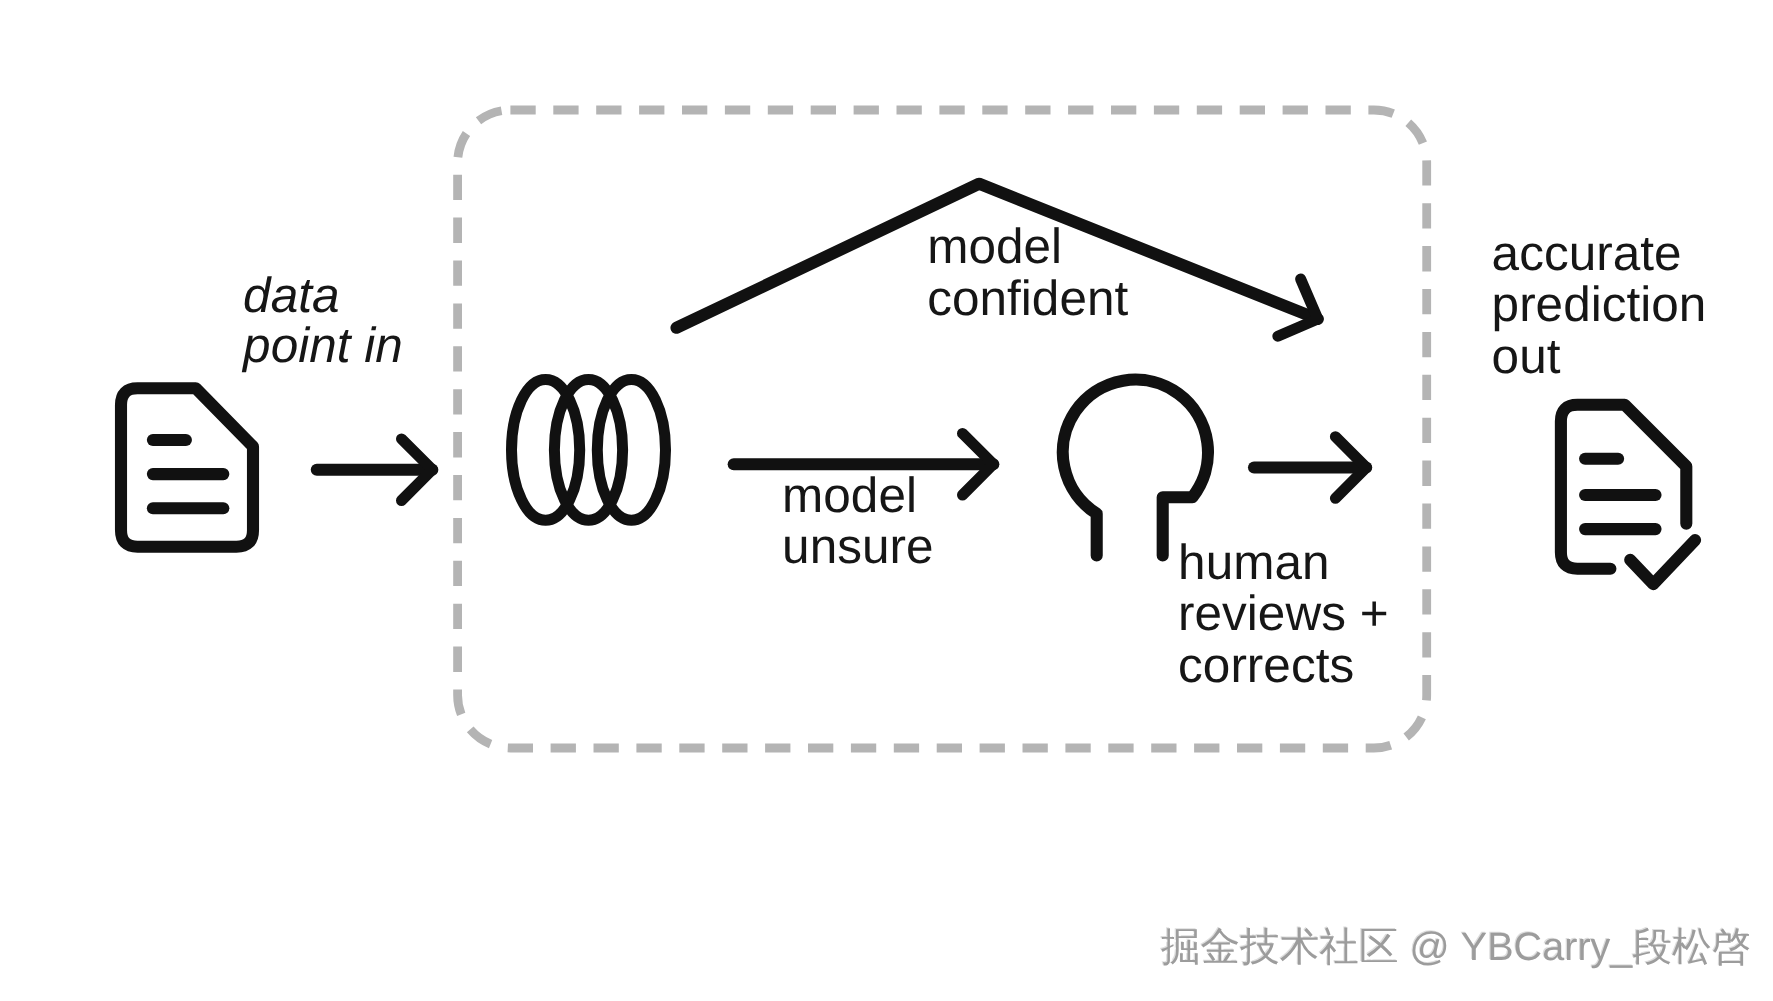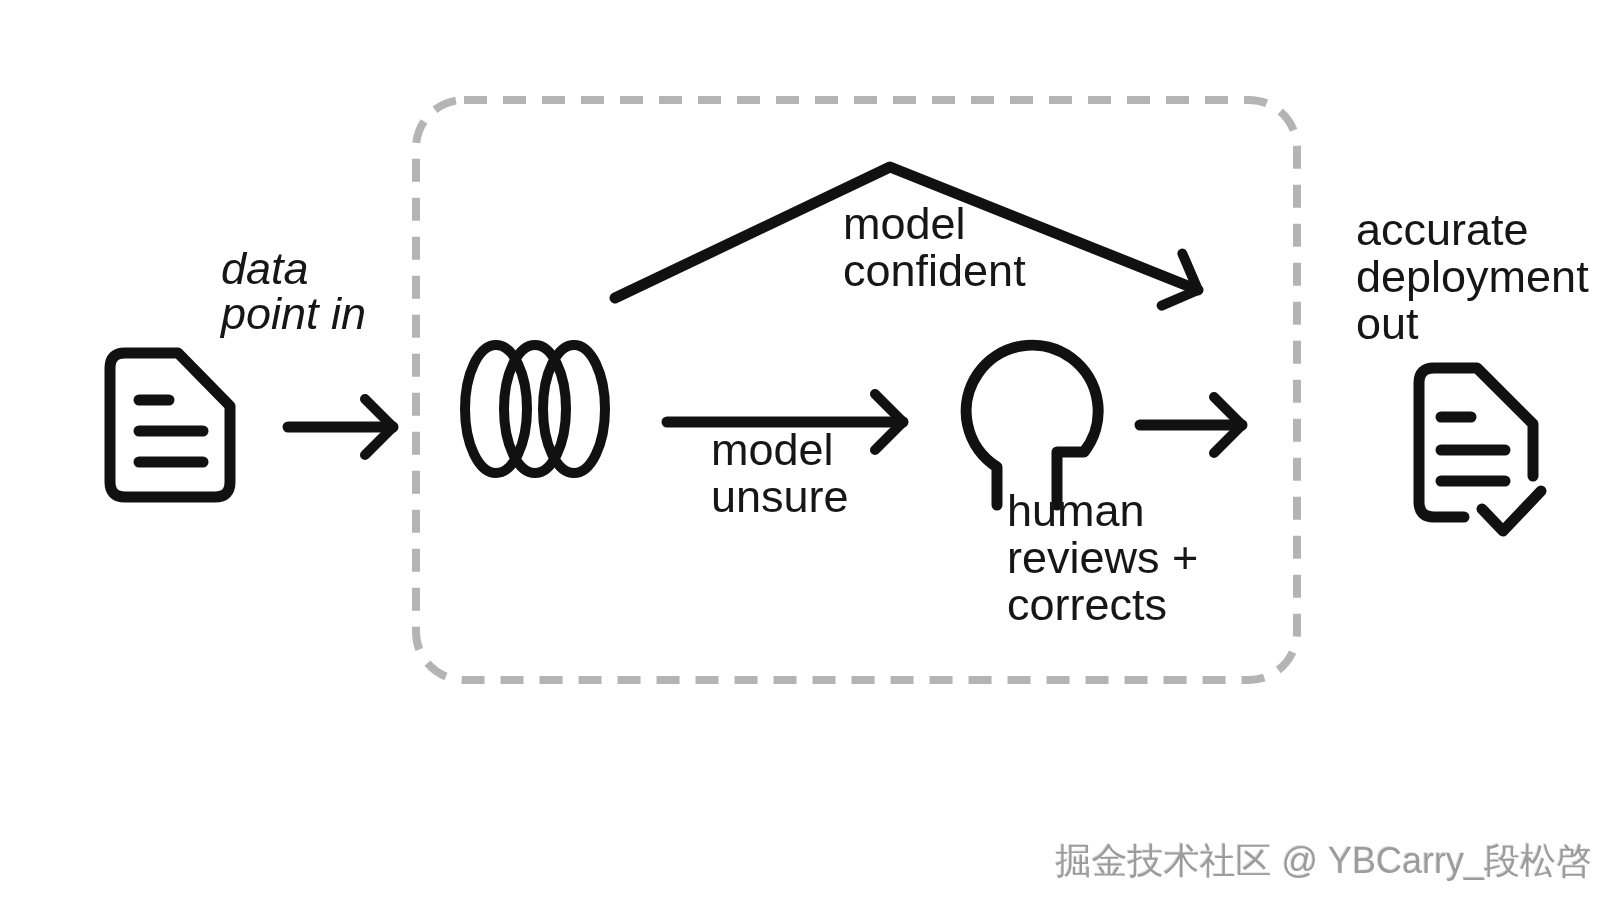--- a/index.html
+++ b/index.html
@@ -83,24 +83,24 @@
 
   <div class="label lh45" style="left:221px;top:246px;font-style:italic;">data
 point in</div>
 
   <div class="label" style="left:843px;top:200px;">model
 confident</div>
 
   <div class="label" style="left:711px;top:426px;">model
 unsure</div>
 
-  <div class="label" style="left:1007px;top:487px;">human
+  <div class="label" style="left:1071px;top:487px;">human
 reviews +
 corrects</div>
 
   <div class="label" style="left:1356px;top:206px;">accurate
-deployment
+prediction
 out</div>
 
 
   <div class="watermark">掘金技术社区 @ YBCarry_段松啓</div>
 
 </div>
 
 </body></html>

